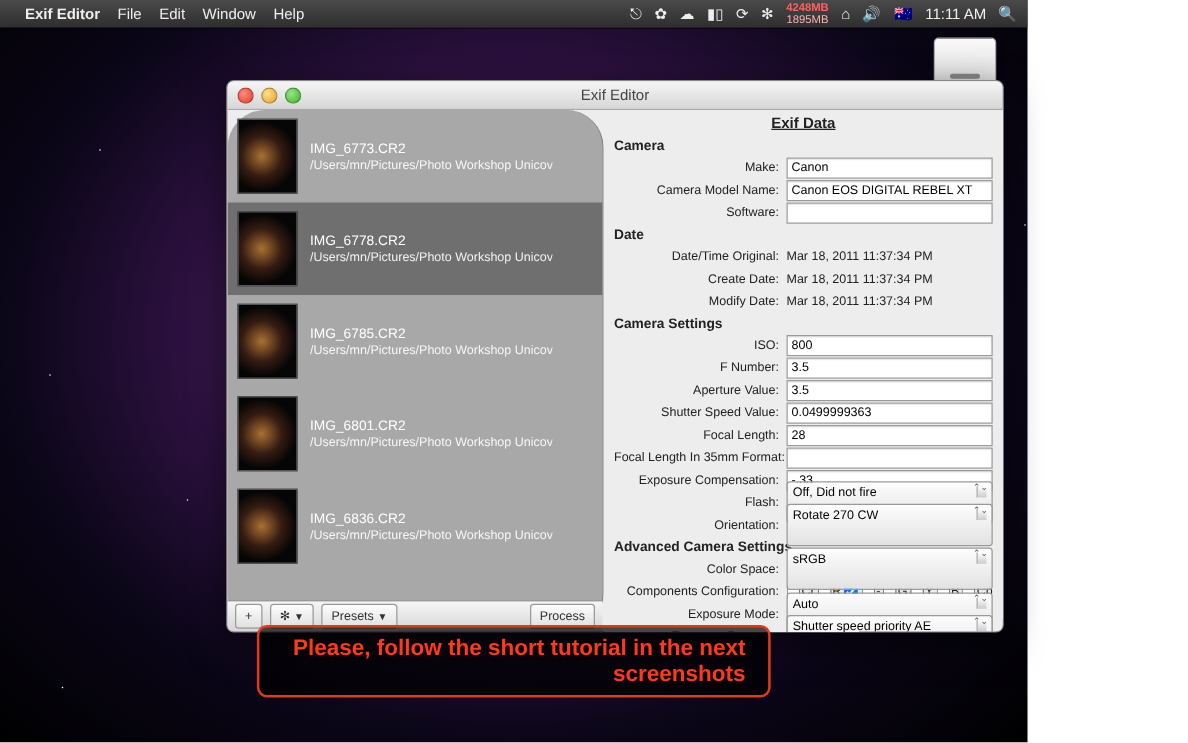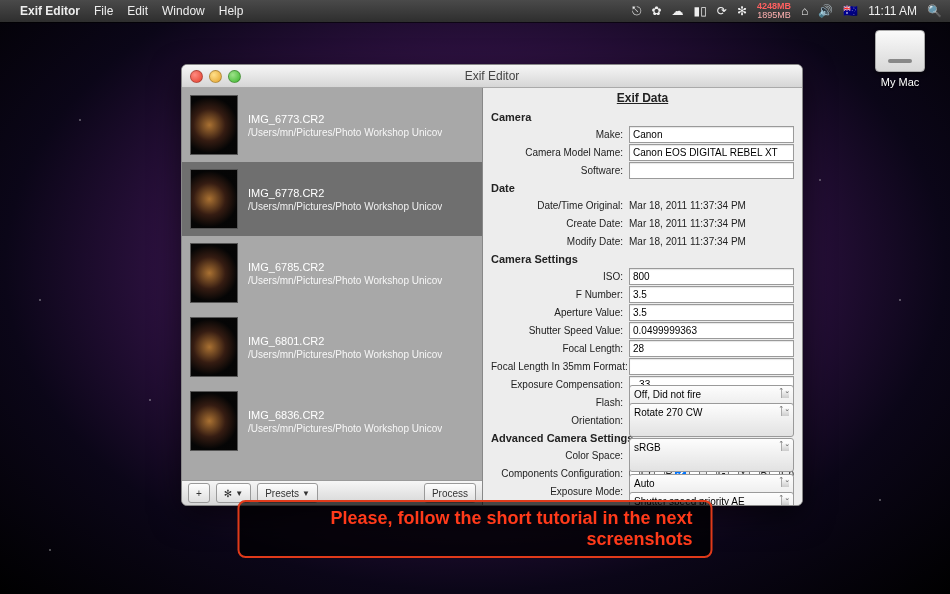--- a/index.html
+++ b/index.html
@@ -1,16 +1,16 @@
 <!DOCTYPE html>
 <html><head>
 <meta charset="utf-8">
 <style>
 html,body{margin:0;padding:0;width:950px;height:594px;overflow:hidden;font-family:"Lucida Grande",Helvetica,Arial,sans-serif;font-size:11px;color:#000;}
-.desktop{position:relative;width:950px;height:594px;background:radial-gradient(ellipse at 50% 45%,#6a3a8e 0%,#4a2565 25%,#2d1140 45%,#0b0618 70%,#000 100%);}
+.desktop{position:relative;width:822px;height:594px;background:radial-gradient(ellipse at 50% 45%,#6a3a8e 0%,#4a2565 25%,#2d1140 45%,#0b0618 70%,#000 100%);}
 .stars::before{content:"";position:absolute;inset:0;background-image:radial-gradient(1px 1px at 80px 120px,#fff,transparent),radial-gradient(1px 1px at 150px 400px,#fff,transparent),radial-gradient(1px 1px at 900px 300px,#fff,transparent),radial-gradient(1px 1px at 880px 500px,#fff,transparent),radial-gradient(1px 1px at 50px 550px,#fff,transparent),radial-gradient(1px 1px at 820px 180px,#fff,transparent),radial-gradient(1px 1px at 40px 300px,#fff,transparent);}
 .menubar{position:absolute;top:0;left:0;right:0;height:22px;background:linear-gradient(#4a4a4a,#2e2e2e);display:flex;align-items:center;padding:0 8px;color:#eee;font-size:12px;box-shadow:0 1px 0 rgba(0,0,0,.6);}
 .menubar .apple{font-size:14px;margin-right:12px;}
 .menubar .item{margin-right:14px;}
 .menubar .spacer{flex:1;}
 .menubar .right{display:flex;align-items:center;gap:10px;}
 .menubar .right span{display:inline-flex;align-items:center;}
 .mem{font-size:9px;line-height:9px;text-align:right;color:#ffb0b0;flex-direction:column;}
 .mem b{display:block;color:#ff6060;}
 .desktop-icon{position:absolute;top:30px;right:18px;width:64px;text-align:center;color:#fff;font-size:11px;text-shadow:0 1px 2px #000;}
@@ -18,21 +18,21 @@
 .desktop-icon .hd::after{content:"";display:block;width:24px;height:4px;background:#888;margin:28px auto 0;border-radius:2px;}
 .window{position:absolute;top:64px;left:181px;width:620px;height:440px;background:#ededed;border:1px solid #888;border-radius:6px;box-shadow:0 10px 30px rgba(0,0,0,.6);display:flex;flex-direction:column;overflow:hidden;}
 .titlebar{height:22px;background:linear-gradient(#f6f6f6,#d6d6d6);border-bottom:1px solid #aaa;display:flex;align-items:center;padding:0 8px;position:relative;}
 .traffic{display:flex;gap:6px;}
 .tl{width:11px;height:11px;border-radius:50%;border:1px solid rgba(0,0,0,.25);}
 .tl.r{background:radial-gradient(circle at 35% 35%,#ff8a80,#e33e2b);}
 .tl.y{background:radial-gradient(circle at 35% 35%,#ffe08a,#e3a12b);}
 .tl.g{background:radial-gradient(circle at 35% 35%,#9ee28a,#3bb52b);}
 .titlebar .title{position:absolute;left:0;right:0;text-align:center;font-size:12px;color:#444;}
 .body{flex:1;display:flex;min-height:0;}
-.sidebar{width:300px;background:#a8a8a8;display:flex;flex-direction:column;border-right:1px solid #888;}
+.sidebar{width:300px;background:#a8a8a8;display:flex;flex-direction:column;border-right:1px solid #888;border-radius:30px;}
 .filelist{flex:1;overflow:hidden;}
 .row{display:flex;align-items:center;height:66px;padding:4px 8px;gap:10px;color:#fff;}
 .row.sel{background:#6f6f6f;}
 .thumb{width:46px;height:58px;background:#1a1a1a;border:1px solid #555;flex-shrink:0;position:relative;overflow:hidden;}
 .thumb::after{content:"";position:absolute;inset:0;background:radial-gradient(circle at 40% 50%,rgba(230,150,60,.7) 0%,rgba(80,30,10,.5) 40%,rgba(0,0,0,.8) 70%);}
 .row .meta{display:flex;flex-direction:column;gap:2px;overflow:hidden;}
 .row .fname{font-size:11px;white-space:nowrap;}
 .row .fpath{font-size:10px;opacity:.9;white-space:nowrap;}
 .sidebar-toolbar{height:24px;background:linear-gradient(#f6f6f6,#d6d6d6);border-top:1px solid #999;display:flex;align-items:center;padding:0 6px;gap:6px;}
 .btn{height:18px;padding:0 7px;font-size:10px;background:linear-gradient(#fdfdfd,#e0e0e0);border:1px solid #9a9a9a;border-radius:3px;display:inline-flex;align-items:center;cursor:default;color:#333;}

